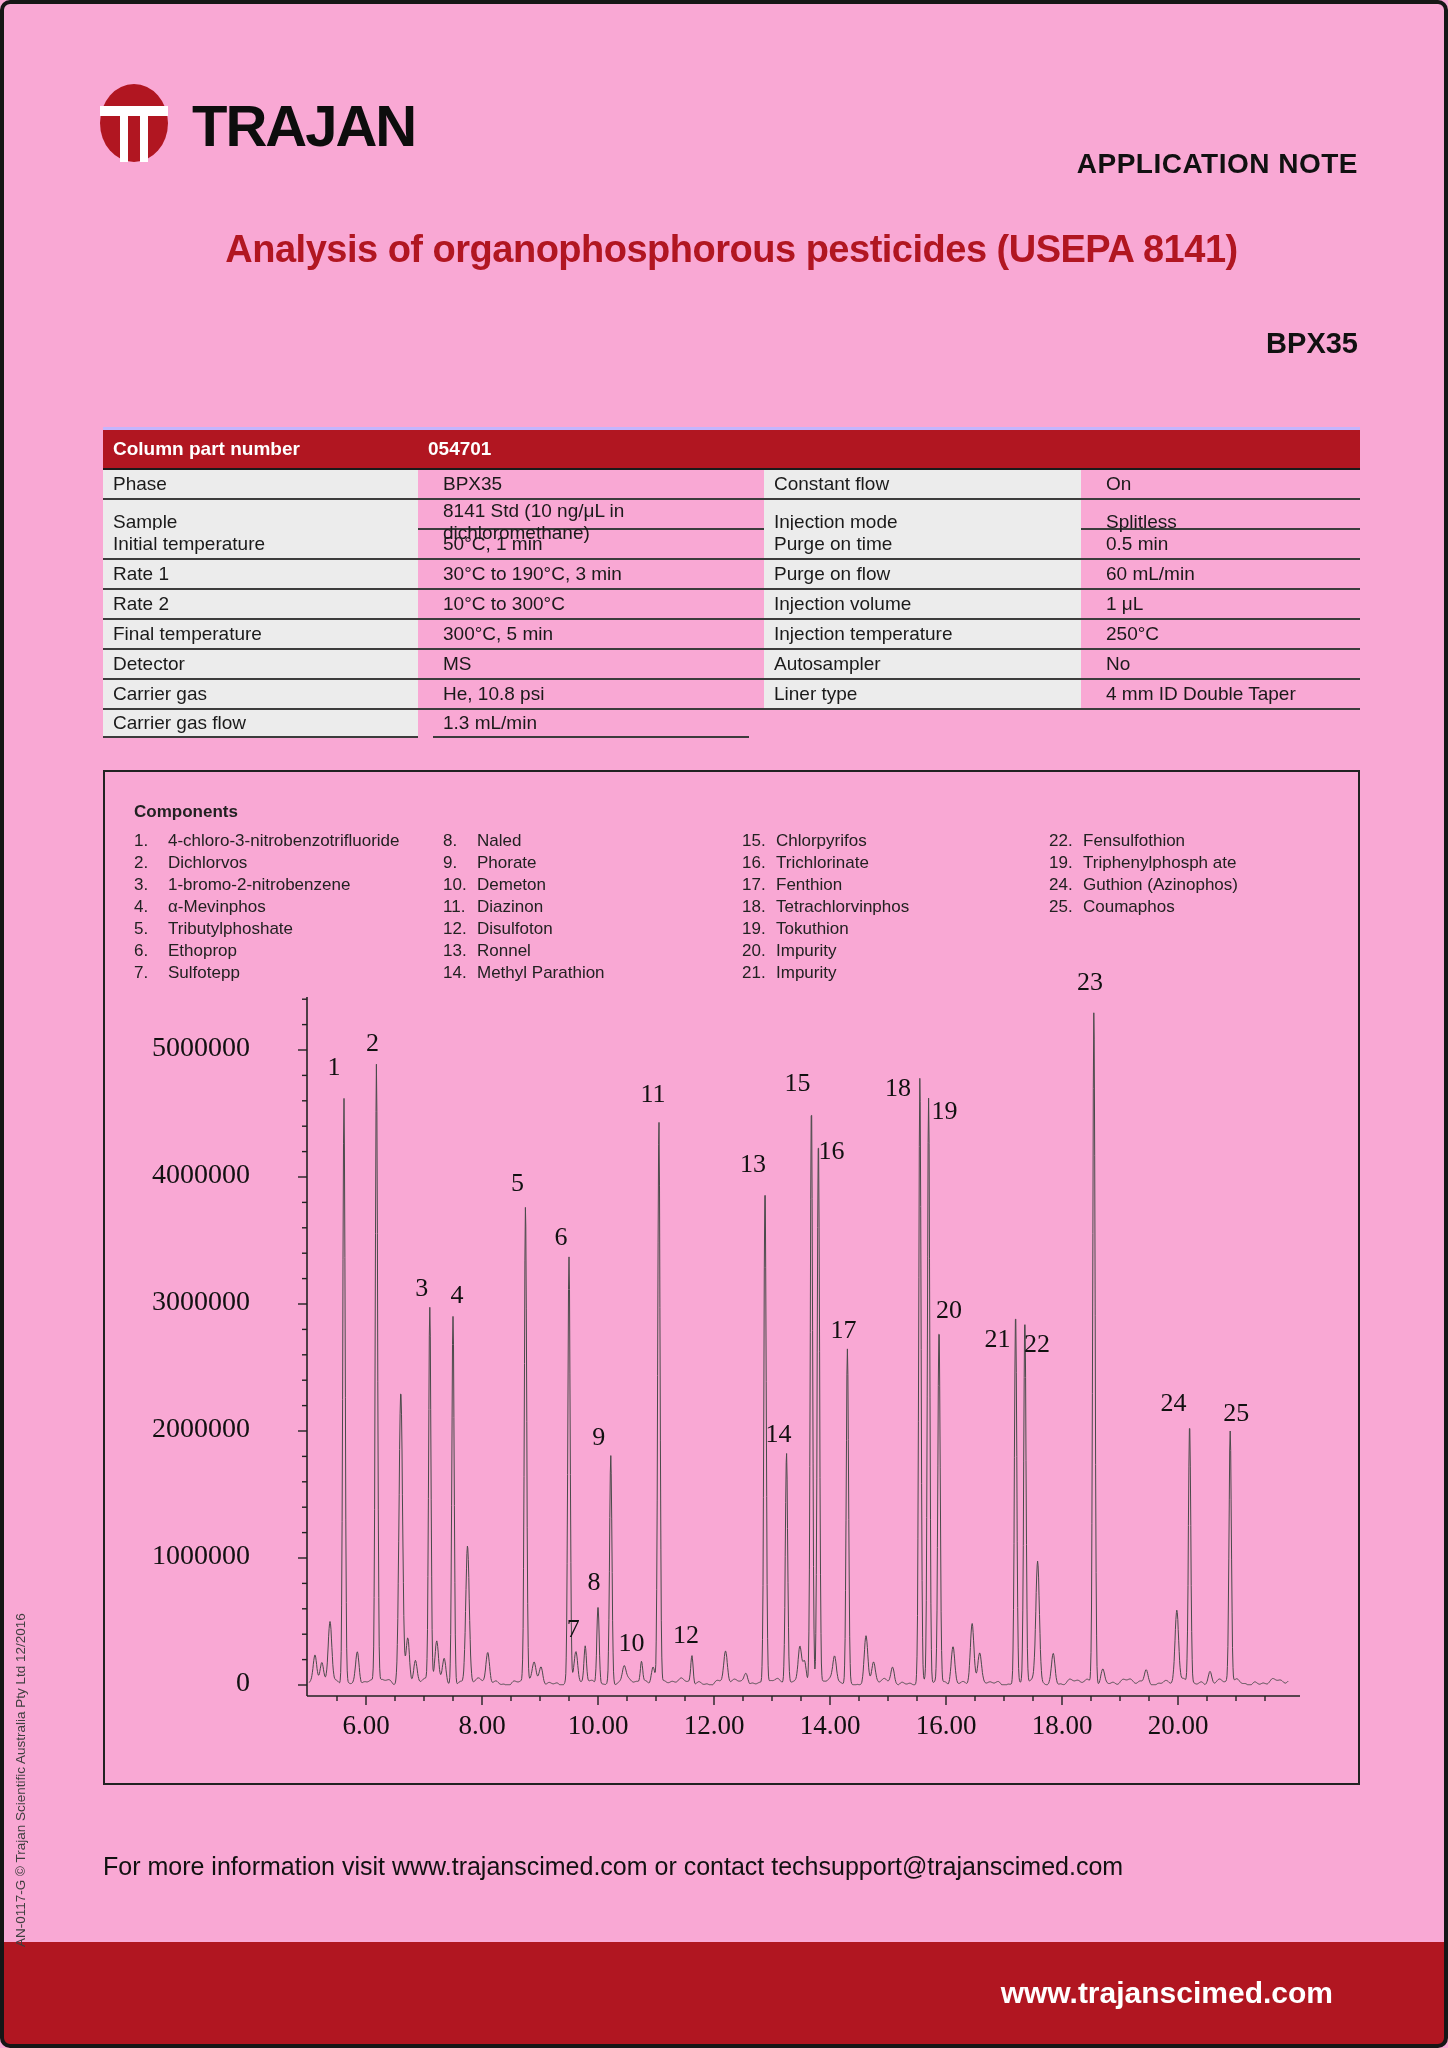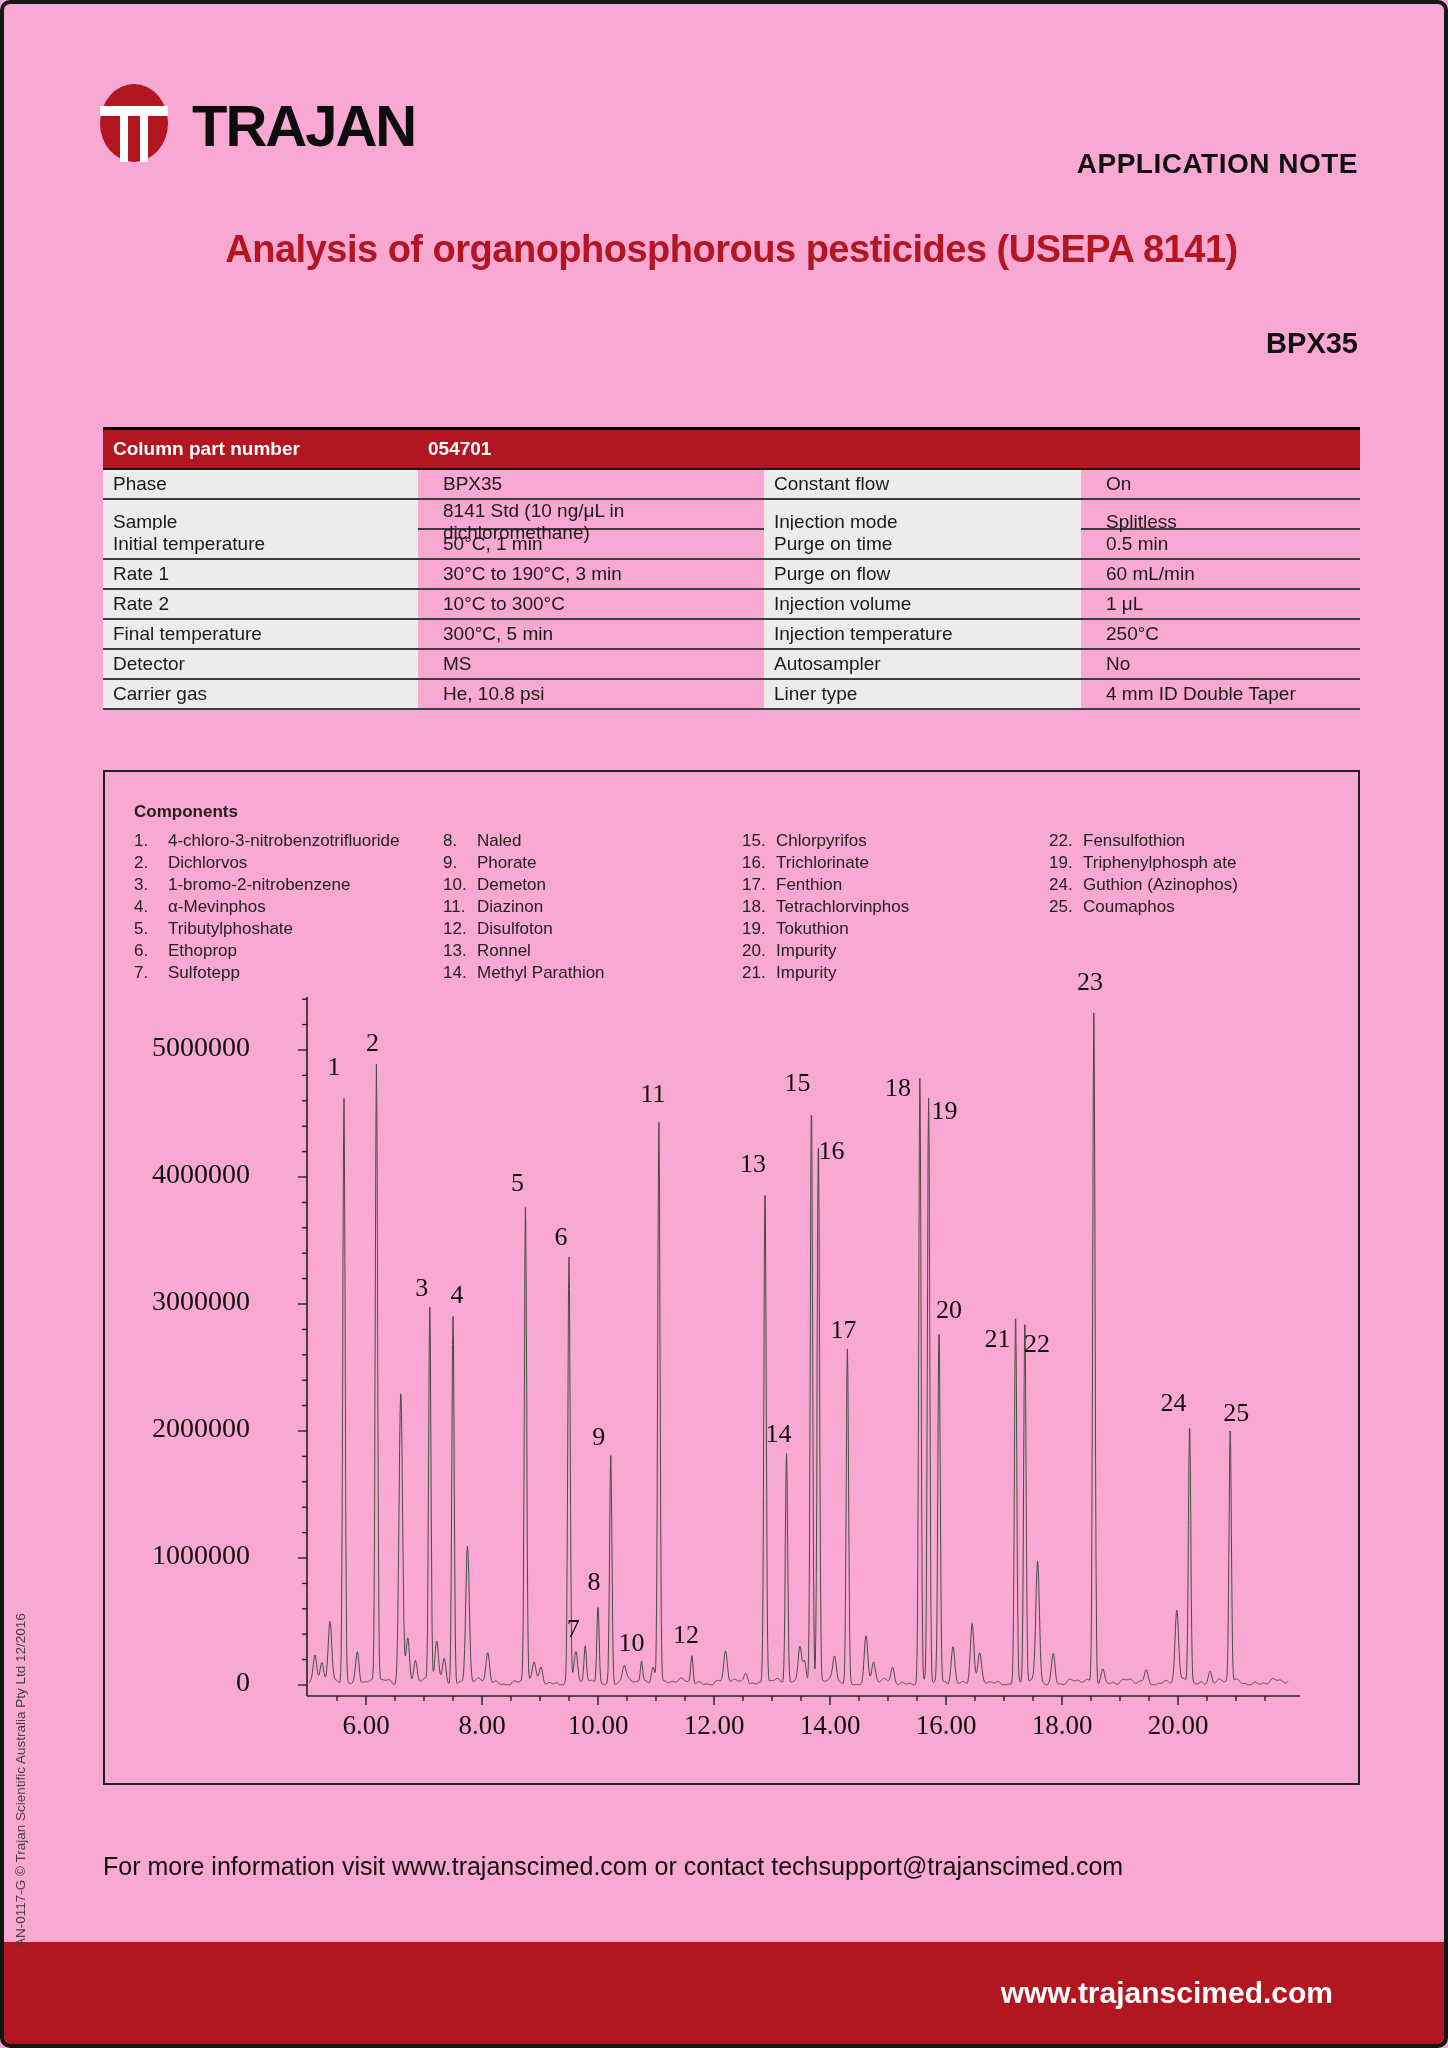--- a/index.html
+++ b/index.html
@@ -11,21 +11,21 @@
   .logo-mark{position:absolute;left:100px;top:84px;width:68px;height:78px;}
   .logo-text{position:absolute;left:192px;top:92px;font-size:58px;font-weight:800;letter-spacing:-2px;color:#0d0d0d;}
   .app-note{position:absolute;top:148px;right:90px;font-size:28px;font-weight:600;letter-spacing:.5px;color:#111;}
   .doc-title{position:absolute;left:103px;top:228px;width:1257px;text-align:center;
              font-size:38px;font-weight:600;letter-spacing:-.5px;}
   .subtitle{position:absolute;top:327px;right:90px;font-size:29px;font-weight:600;color:#111;}
 
   
   .params{position:absolute;left:103px;top:427px;width:1257px;font-size:19px;color:#1a1a1a;}
   .p-head{display:grid;grid-template-columns:315px 316px 317px 309px;align-items:center;
-          height:38px;font-weight:700;color:#fff;border-top:3px solid #000000;border-bottom:2px solid #1a1a1a;}
+          height:38px;font-weight:700;color:#fff;border-top:3px solid #c4b5fd;border-bottom:2px solid #1a1a1a;}
   .p-row{display:grid;grid-template-columns:315px 316px 317px 309px;align-items:center;height:28px;gap:15px;}
   .p-row .cell{height:100%;display:flex;align-items:center;padding-left:10px;box-sizing:border-box;}
   .p-row .lab{background:#ececec;}
   .p-row{border-bottom:2px solid #3c3c3c;}
   .p-row.half{border-bottom:none;}
   .p-row.half .c12{border-bottom:2px solid #3c3c3c;}
   .p-head .cell{padding-left:10px;}
 
   
   .chart-box{position:absolute;left:103px;top:770px;width:1257px;height:1015px;border:2px solid #222;box-sizing:border-box;}
@@ -110,20 +110,26 @@
           <div class="cell lab">Detector</div>
           <div class="cell">MS</div>
           <div class="cell lab">Autosampler</div>
           <div class="cell">No</div>
         </div>
         <div class="p-row">
           <div class="cell lab">Carrier gas</div>
           <div class="cell">He, 10.8 psi</div>
           <div class="cell lab">Liner type</div>
           <div class="cell">4 mm ID Double Taper</div>
+        </div>
+        <div class="p-row half">
+          <div class="cell lab c12">Carrier gas flow</div>
+          <div class="cell c12">1.3 mL/min</div>
+          <div class="cell"></div>
+          <div class="cell"></div>
         </div>
       </div>
   </div>
 
   <div class="chart-box">
     <div class="components">
       <div class="comp-title">Components</div>
       <div class="comp-cols" id="comp-cols">
           <div class="comp-col" style="left: 0px;">
             <div class="comp-item"><span class="num">1.</span><span>4-chloro-3-nitrobenzotrifluoride</span></div>

